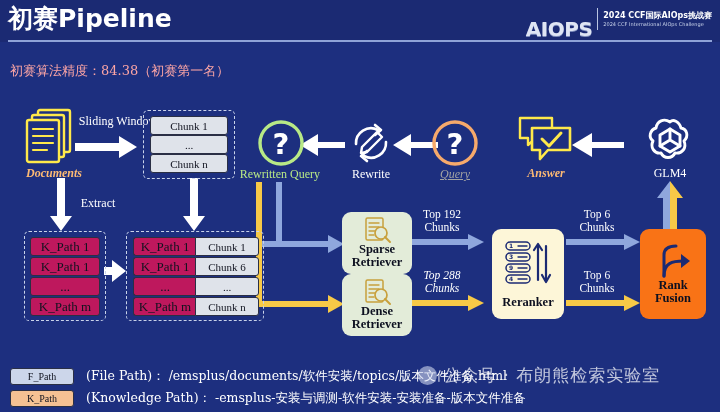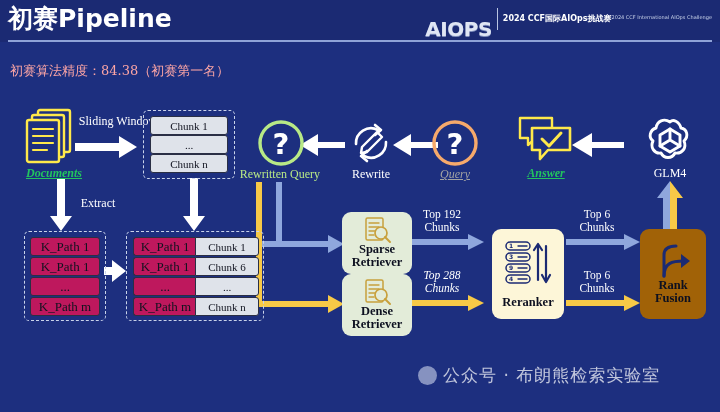--- a/index.html
+++ b/index.html
@@ -21,32 +21,32 @@
   }
   .header-rule{position:absolute;left:8px;top:40px;width:704px;height:2px;background:#8fa3d8;}
   .logo{position:absolute;right:8px;top:6px;height:26px;display:flex;align-items:center;}
   .logo-aiops{
     font-family:"DejaVu Sans", sans-serif;font-weight:bold;font-size:20px;
     color:#dfe5f4;letter-spacing:-0.5px;
     text-shadow:0 1px 0 #7d8cbb;
     margin-top:19px;
   }
   .logo-sep{width:1px;height:22px;background:#b9c4e2;margin:0 5px;}
-  .logo-txt{display:flex;flex-direction:row;justify-content:flex-end;}
+  .logo-txt{display:flex;flex-direction:column;justify-content:flex-end;}
   .logo-cn{font-family:"DejaVu Sans", sans-serif;font-size:8px;color:#ffffff;font-weight:bold;line-height:10px;white-space:nowrap;}
   .logo-en{font-family:"DejaVu Sans", sans-serif;font-size:5px;color:#c9d3ea;line-height:7px;white-space:nowrap;}
 
   .subtitle{
     position:absolute;left:10px;top:62px;
     font-family:"DejaVu Serif", serif;font-size:13px;color:#fca5a5;white-space:nowrap;
   }
 
   
   .node-label{position:absolute;color:#ffffff;font-size:12px;text-align:center;white-space:nowrap;}
-  .lbl-yellow{color:#22c55e;font-weight:bold;font-style:italic;text-decoration:underline;}
+  .lbl-yellow{color:#fdba74;font-weight:bold;font-style:italic;}
   .lbl-green{color:#b8e986;}
   .lbl-orange{color:#a3a3a3;font-weight:normal;font-style:italic;text-decoration:underline;}
   .lbl-white{color:#ffffff;}
 
   .dashbox{position:absolute;border:1.6px dashed #c9d3ea;border-radius:5px;}
 
   .chunk{
     position:absolute;background:#dfe3ea;border:1.3px solid #2a2f45;border-radius:3px;
     color:#10131f;font-size:11px;display:flex;align-items:center;justify-content:center;
     white-space:nowrap;
@@ -59,21 +59,21 @@
   .kpath.flat{border-radius:3px 0 0 3px;border-right:none;}
   .chunk.flat{border-radius:0 3px 3px 0;}
 
   .rbox{
     position:absolute;border-radius:9px;display:flex;flex-direction:column;
     align-items:center;justify-content:center;
     font-weight:bold;color:#0d1020;text-align:center;line-height:13px;font-size:12.5px;
   }
   .rbox.green{background:#e3ecd9;}
   .rbox.cream{background:#fdf6d8;}
-  .rbox.pink{background:#a16207;}
+  .rbox.pink{background:#f97316;}
 
   .arrow-lbl{position:absolute;color:#ffffff;font-size:11.5px;text-align:center;line-height:13px;white-space:nowrap;}
 
   svg{display:block;overflow:visible;}
   .ov{position:absolute;}
 
   
   .legend{position:absolute;left:10px;top:366px;width:700px;}
   .legend-row{display:flex;align-items:center;height:20px;margin-bottom:2px;}
   .badge{
@@ -327,19 +327,29 @@
   </div>
   <div class="arrow-lbl" style="left:568px;top:208px;width:58px;">
     <div>Top 6</div>
     <div>Chunks</div>
   </div>
   <div class="arrow-lbl" style="left:568px;top:269px;width:58px;">
     <div>Top 6</div>
     <div>Chunks</div>
   </div>
 
+  <div class="legend">
+    <div class="legend-row">
+      <div class="badge f">F_Path</div>
+      <div class="legend-text">(File Path)： /emsplus/documents/软件安装/topics/版本文件准备.html</div>
+    </div>
+    <div class="legend-row">
+      <div class="badge k">K_Path</div>
+      <div class="legend-text">(Knowledge Path)： -emsplus-安装与调测-软件安装-安装准备-版本文件准备</div>
+    </div>
+  </div>
 
   <div class="watermark">
     <div class="wm-logo"></div>
     <span>公众号 · 布朗熊检索实验室</span>
   </div>
 
 </div>
 
 </body></html>

